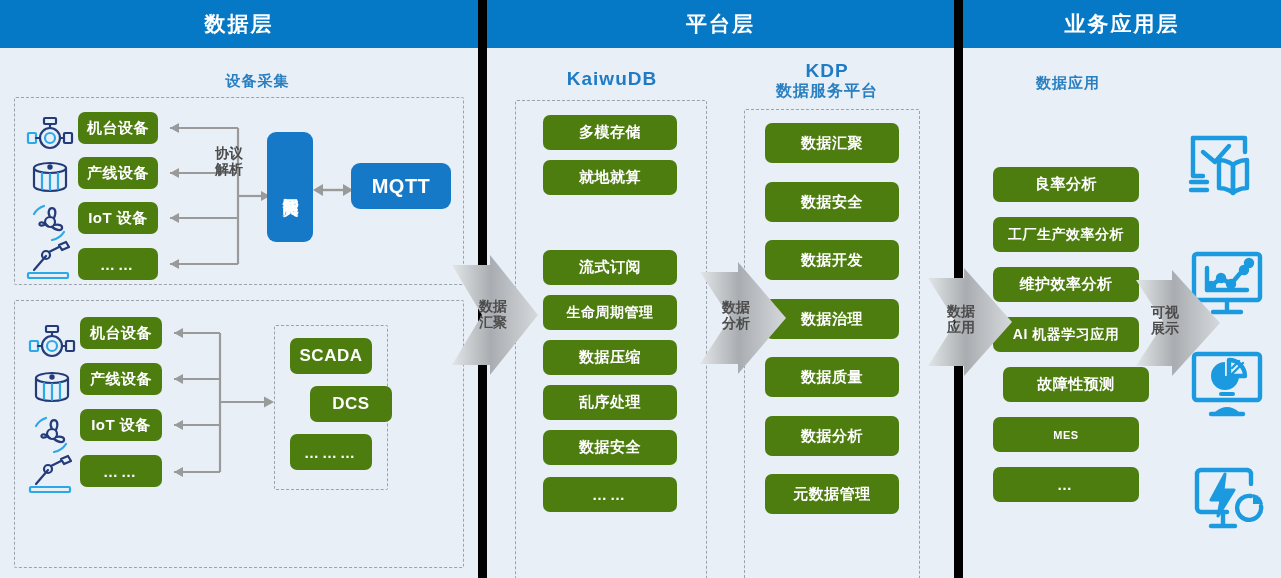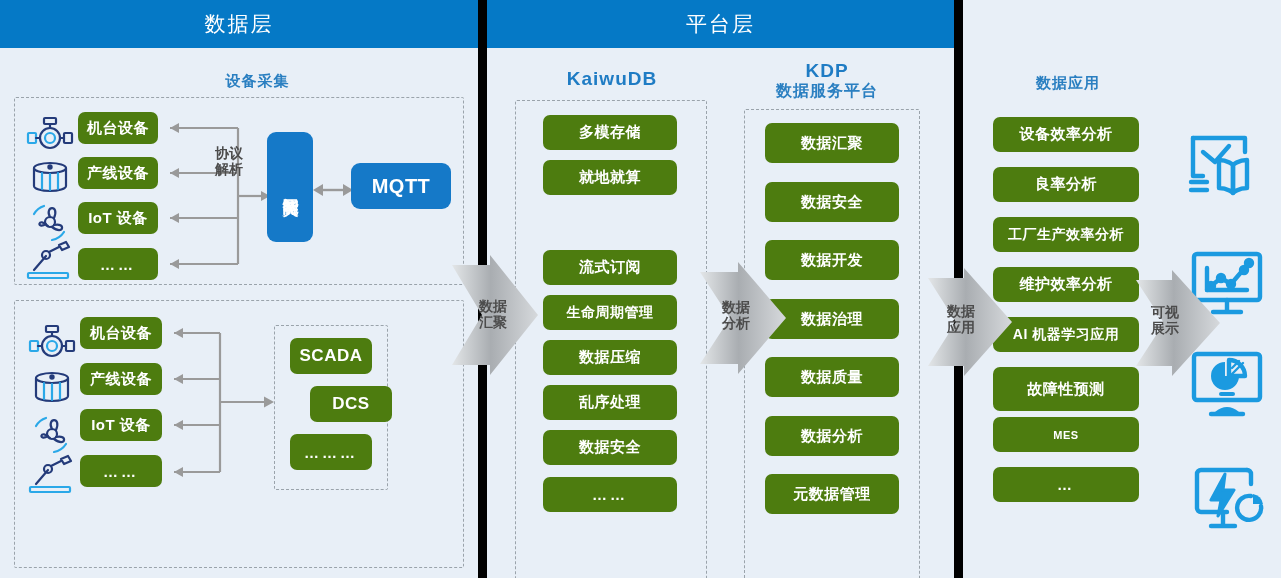--- a/index.html
+++ b/index.html
@@ -15,21 +15,21 @@
   }
 
   
   .panel{position:absolute;top:0;bottom:0;background:#e8eff7;overflow:hidden;}
   .panel-head{
     position:absolute;left:0;right:0;top:0;height:48px;
     background:#0579c6;
     display:flex;align-items:center;justify-content:center;
   }
   .panel-head .t{
-    color:#fff;font-size:21px;font-weight:normal;letter-spacing:2px;
+    color:#fff;font-size:21px;font-weight:bold;letter-spacing:2px;
   }
   .panel-body{position:absolute;left:0;right:0;top:52px;bottom:0;background:#e8eff7;}
 
   #panel-data{left:0;width:478px;}
   #panel-platform{left:487px;width:467px;}
   #panel-app{left:963px;width:318px;}
 
   
   .sec-title{
     position:absolute;text-align:center;
@@ -267,30 +267,32 @@
       <div class="chip" style="left:278px;top:188px;width:134px;height:40px;">数据开发</div>
       <div class="chip" style="left:278px;top:247px;width:134px;height:40px;">数据治理</div>
       <div class="chip" style="left:278px;top:305px;width:134px;height:40px;">数据质量</div>
       <div class="chip" style="left:278px;top:364px;width:134px;height:40px;">数据分析</div>
       <div class="chip" style="left:278px;top:422px;width:134px;height:40px;">元数据管理</div>
 
     </div>
   </div>
 
   <div class="panel" id="panel-app">
+    <div class="panel-head">
+      <span class="t">业务应用层</span>
+    </div>
     <div class="panel-body">
 
       <div class="sec-title" style="left:10px;top:22px;width:190px;">数据应用</div>
 
-      <div class="chip" style="left:30px;top:65px;width:146px;height:35px;">设备效率分析</div>
       <div class="chip" style="left:30px;top:115px;width:146px;height:35px;">良率分析</div>
       <div class="chip sm" style="left:30px;top:165px;width:146px;height:35px;">工厂生产效率分析</div>
       <div class="chip" style="left:30px;top:215px;width:146px;height:35px;">维护效率分析</div>
       <div class="chip sm" style="left:30px;top:265px;width:146px;height:35px;">AI 机器学习应用</div>
-      <div class="chip" style="left:30px;top:315px;width:146px;height:44px;">故障性预测</div>
+      <div class="chip" style="left:40px;top:315px;width:146px;height:35px;">故障性预测</div>
       <div class="chip" style="left:30px;top:365px;width:146px;height:35px;font-size:11px;">MES</div>
       <div class="chip dots" style="left:30px;top:415px;width:146px;height:35px;">…</div>
 
       <svg class="ricon" style="left:222px;top:78px;width:82px;height:72px;" viewBox="0 0 82 72">
         <g fill="none" stroke="#1b9ae0" stroke-width="4.4" stroke-linecap="round" stroke-linejoin="round">
           <path d="M8 8 H60 V22"></path>
           <path d="M8 8 V46 h10"></path>
           <path d="M18 22 l12 10 l14 -16"></path>
           <path d="M6 52 h16"></path>
           <path d="M6 60 h16"></path>

